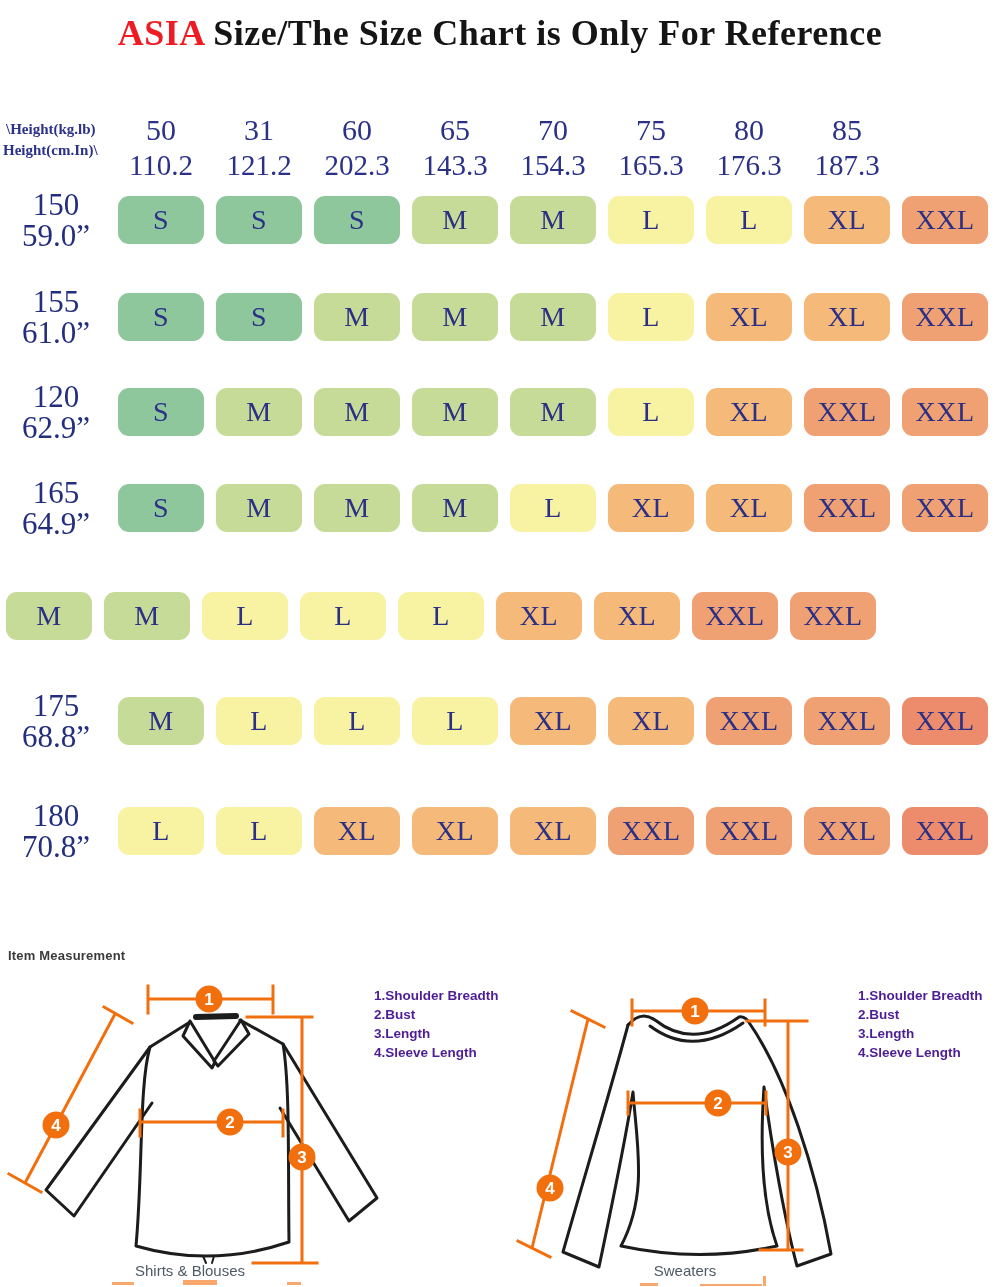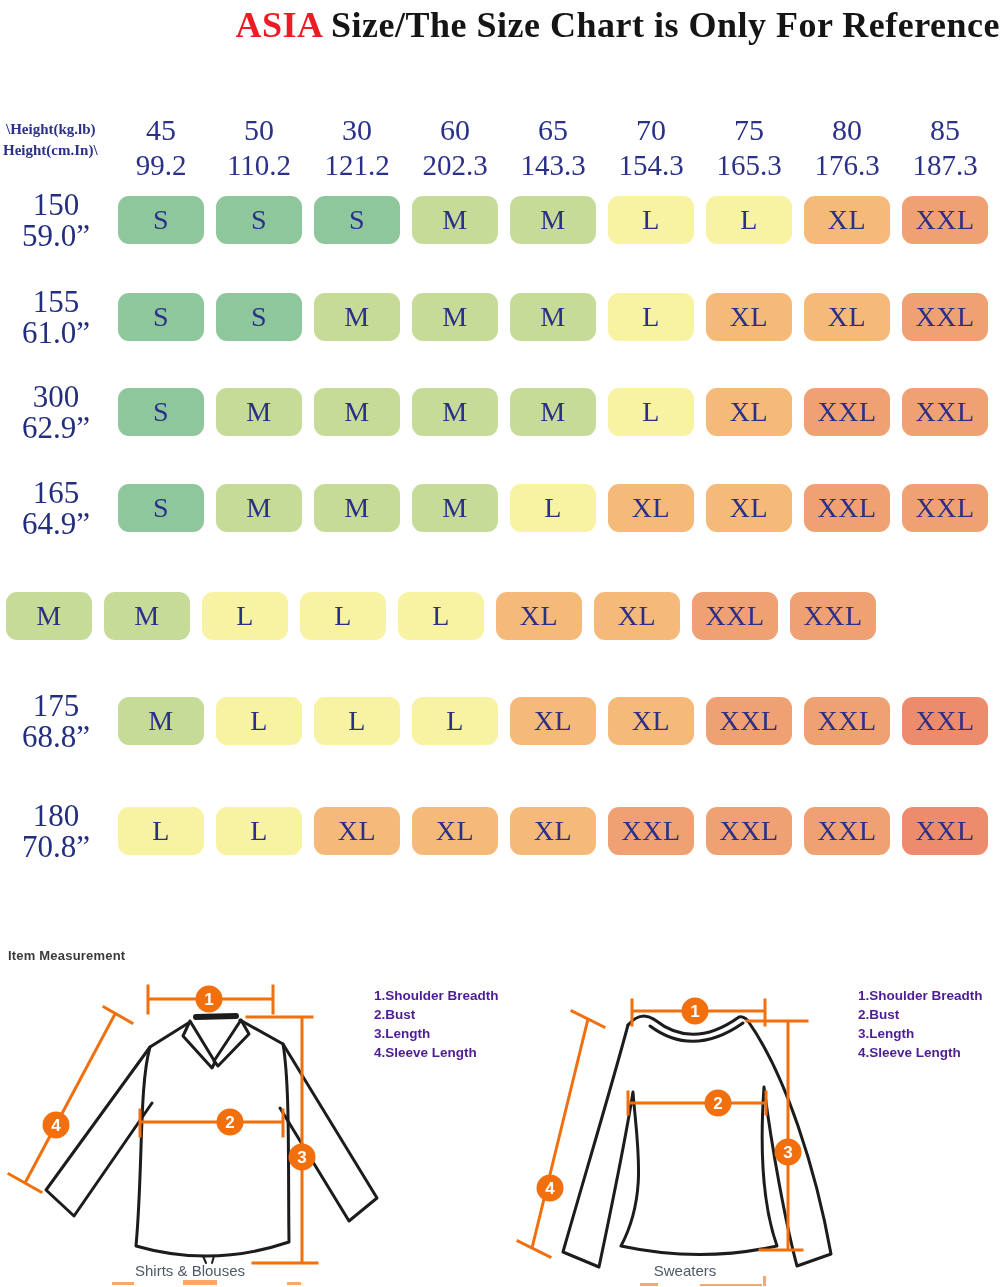--- a/index.html
+++ b/index.html
@@ -2,21 +2,21 @@
 <html><head>
 <meta charset="utf-8">
 <style>
   html,body{margin:0;padding:0;}
   body{
     position:relative;width:1000px;height:1287px;background:#ffffff;overflow:hidden;
     font-family:"Liberation Serif",serif;
   }
   
   .title{
-    position:absolute;top:2px;left:0;width:1000px;text-align:right;
+    position:absolute;top:10px;left:0;width:1000px;text-align:center;
     font:700 36px/46px "Liberation Serif",serif;color:#151515;letter-spacing:.5px;
   }
   .title .red{color:#ed1c24;}
 
   
   .size-table{position:absolute;top:105px;left:0;width:1000px;height:770px;}
   .hdr{position:absolute;top:0;left:0;display:flex;width:1000px;}
   .corner{
     width:112px;box-sizing:border-box;padding:14px 0 0 6px;
     font:700 15px/21px "Liberation Serif",serif;color:#2b3188;white-space:nowrap;
@@ -78,30 +78,26 @@
   <span class="red">ASIA</span><span> Size/The Size Chart is Only For Reference</span>
 </div>
 
 <div class="size-table">
   <div class="hdr">
     <div class="corner">
       <div class="l1">\Height(kg.lb)</div>
       <div class="l2">Height(cm.In)\</div>
     </div>
 
-  <div class="col-h">
-        <div class="kg">45</div>
-        <div class="lb">99.2</div>
-      </div>
       <div class="col-h">
         <div class="kg">50</div>
         <div class="lb">110.2</div>
       </div>
       <div class="col-h">
-        <div class="kg">30</div>
+        <div class="kg">31</div>
         <div class="lb">121.2</div>
       </div>
       <div class="col-h">
         <div class="kg">60</div>
         <div class="lb">202.3</div>
       </div>
       <div class="col-h">
         <div class="kg">65</div>
         <div class="lb">143.3</div>
       </div>
@@ -185,21 +181,21 @@
         </div>
         <div class="slot">
           <div class="pill" style="background: rgb(245, 186, 121);">XL</div>
         </div>
         <div class="slot">
           <div class="pill" style="background: rgb(240, 161, 115);">XXL</div>
         </div>
       </div>
       <div class="t-row">
         <div class="row-label">
-          <div class="cm">300</div>
+          <div class="cm">120</div>
           <div class="in">62.9”</div>
         </div>
         <div class="slot">
           <div class="pill" style="background: rgb(142, 199, 155);">S</div>
         </div>
         <div class="slot">
           <div class="pill" style="background: rgb(198, 219, 151);">M</div>
         </div>
         <div class="slot">
           <div class="pill" style="background: rgb(198, 219, 151);">M</div>

